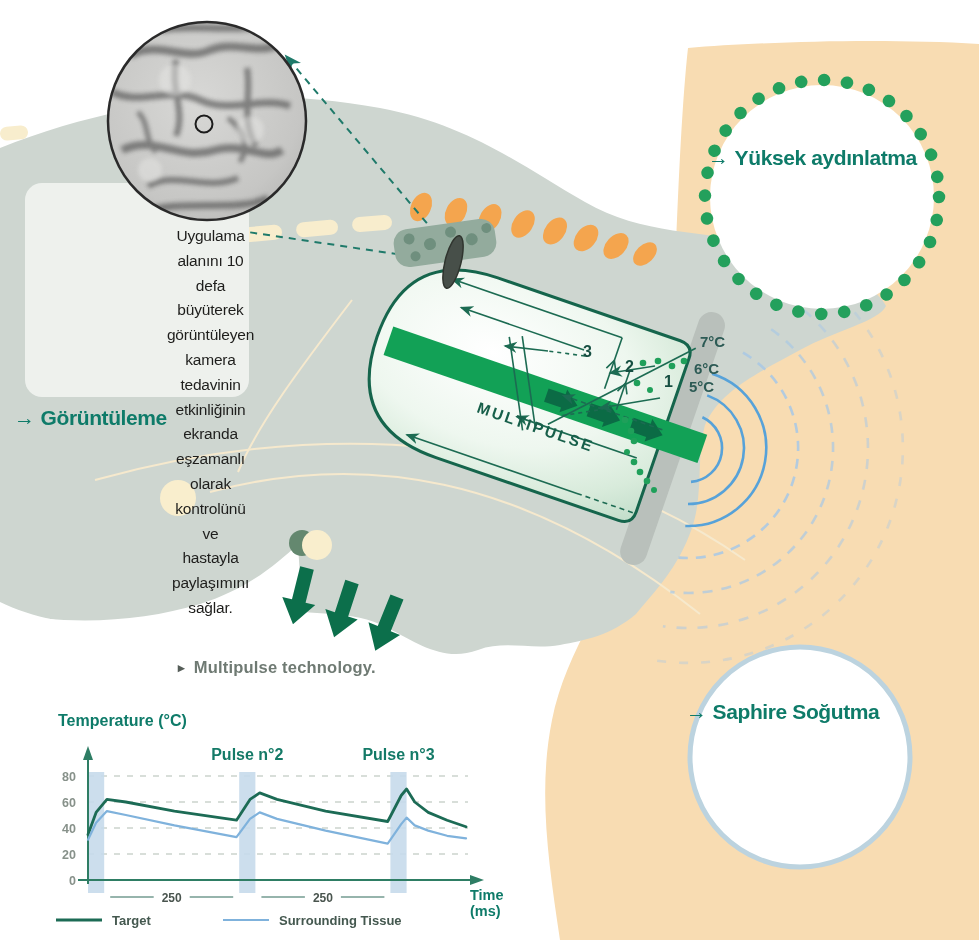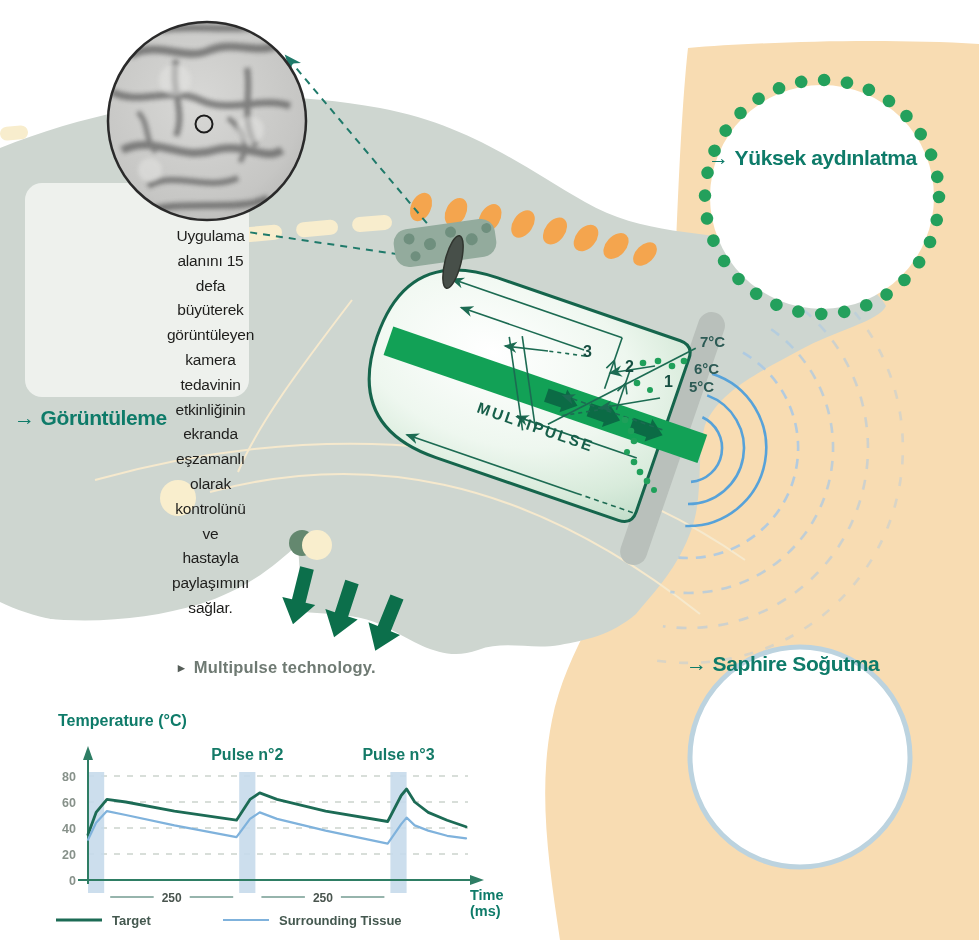--- a/index.html
+++ b/index.html
@@ -217,34 +217,34 @@
 
   <circle cx="800" cy="757" r="110" fill="#ffffff" stroke="#bcd3df" stroke-width="5"></circle>
 
   <ellipse cx="453" cy="262" rx="8" ry="27" transform="rotate(14 453 262)" fill="#474f49" stroke="#30352f" stroke-width="1.5"></ellipse>
 </svg>
 
 <div class="overlay callout" style="left:14px;top:215px;width:214px;">
   <div class="callout-title">
     <span class="arrow">→</span><span>Görüntüleme</span>
   </div>
-  <div class="callout-body">Uygulama alanını 15 defa
+  <div class="callout-body">Uygulama alanını 10 defa
 büyüterek görüntüleyen kamera
 tedavinin etkinliğinin ekranda
 eşzamanlı olarak kontrolünü ve
 hastayla paylaşımını sağlar.</div>
 </div>
 
 <div class="overlay callout" style="left:708px;top:146px;width:230px;">
   <div class="callout-title">
     <span class="arrow">→</span><span>Yüksek aydınlatma</span>
   </div>
 </div>
 
-<div class="overlay callout" style="left:686px;top:652px;width:228px;">
+<div class="overlay callout" style="left:686px;top:700px;width:228px;">
   <div class="callout-title">
     <span class="arrow">→</span><span>Saphire Soğutma</span>
   </div>
 </div>
 
 <div class="caption" style="left:178px;top:658px;">
   <span class="bullet">▸</span><span>Multipulse technology.</span>
 </div>
 
 <svg id="chart" width="600" height="242" viewBox="0 0 600 242">

